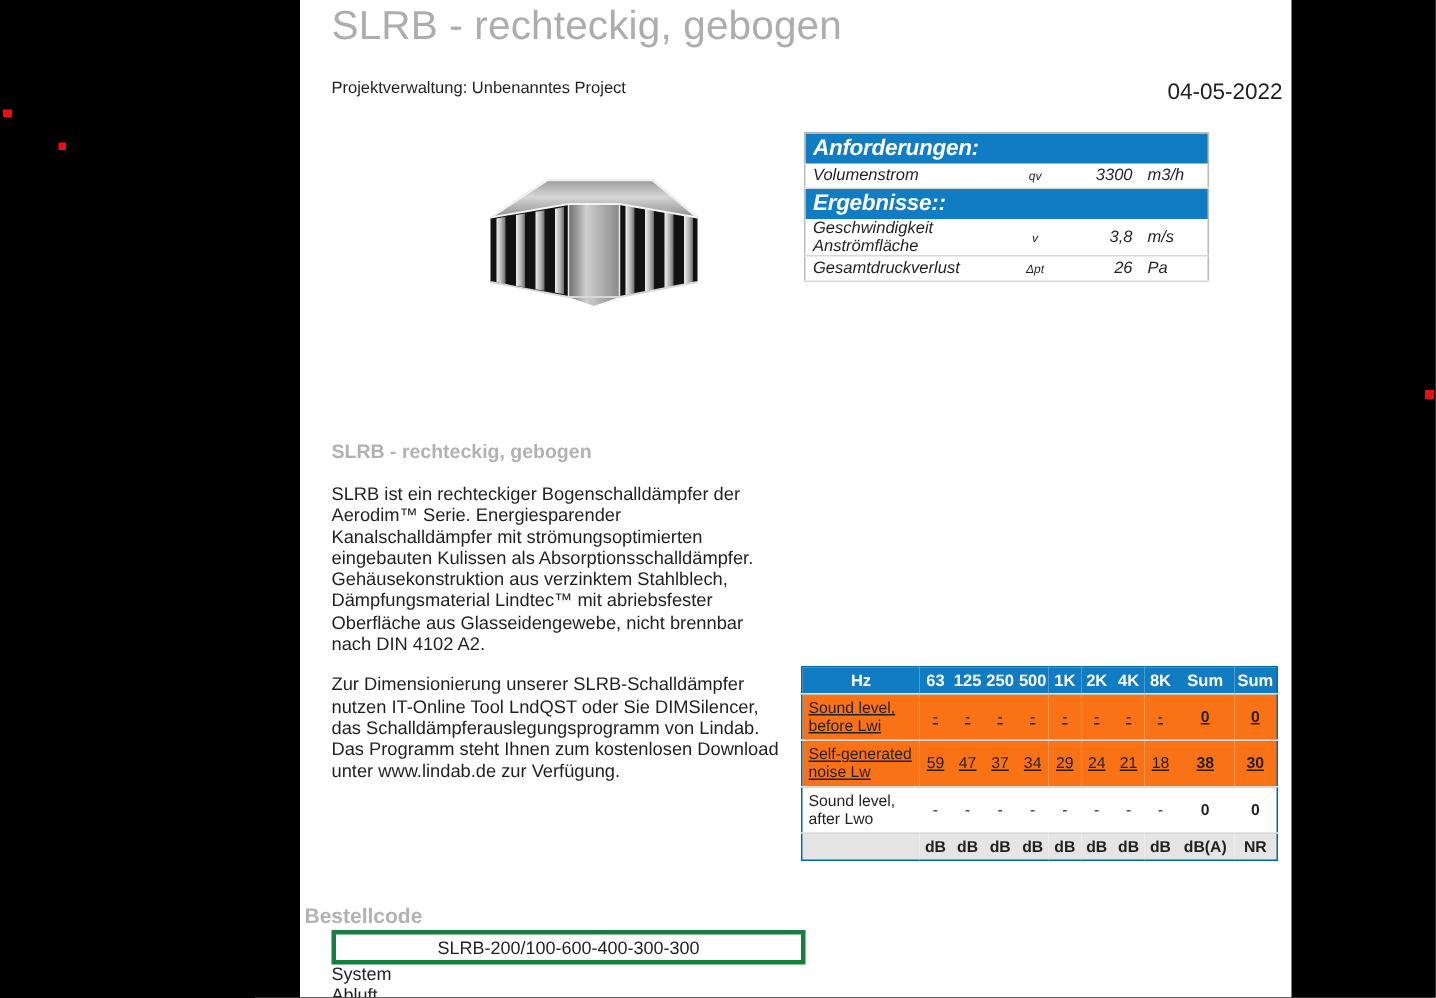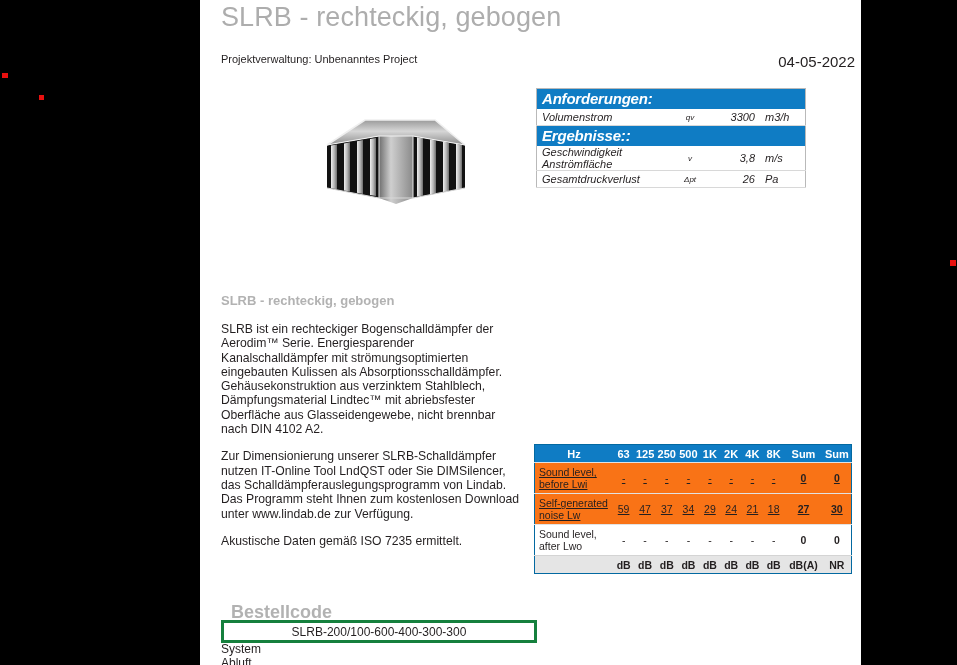--- a/index.html
+++ b/index.html
@@ -170,23 +170,23 @@
   #acoustic-table tr.ac-units td {
     font-weight: bold;
     height: 17px;
     background: #e5e5e5;
     border-top: 1px solid #d4d4d4;
   }
 
   
   #order-code-heading {
     position: absolute;
-    left: 31px;
+    left: 3px;
     top: 602px;
-    font-size: 18px;
+    font-size: 14px;
     font-weight: bold;
     color: #b2b2b2;
     white-space: nowrap;
   }
   #order-code-box {
     position: absolute;
     left: 21px;
     top: 620px;
     width: 310px;
     height: 17px;
@@ -299,21 +299,20 @@
         <td class="spec-val">26</td>
         <td class="spec-unit">Pa</td>
       </tr>
     </tbody>
   </table>
 
   <div id="description-heading">SLRB - rechteckig, gebogen</div>
   <div id="description-body">
     <p>SLRB ist ein rechteckiger Bogenschalldämpfer der Aerodim™ Serie. Energiesparender Kanalschalldämpfer mit strömungsoptimierten eingebauten Kulissen als Absorptionsschalldämpfer. Gehäusekonstruktion aus verzinktem Stahlblech, Dämpfungsmaterial Lindtec™ mit abriebsfester Oberfläche aus Glasseidengewebe, nicht brennbar nach DIN 4102 A2.</p>
     <p>Zur Dimensionierung unserer SLRB-Schalldämpfer nutzen IT-Online Tool LndQST oder Sie DIMSilencer, das Schalldämpferauslegungsprogramm von Lindab. Das Programm steht Ihnen zum kostenlosen Download unter www.lindab.de zur Verfügung.</p>
-    <p>Akustische Daten gemäß ISO 7235 ermittelt.</p>
   </div>
 
   <table id="acoustic-table">
     <thead>
       <tr>
         <th class="ac-rowlabel-head">Hz</th>
         <th>63</th>
         <th>125</th>
         <th>250</th>
         <th>500</th>
@@ -342,21 +341,21 @@
       <tr class="ac-alt">
         <td class="ac-rowlabel">Self-generated noise Lw</td>
         <td>59</td>
         <td>47</td>
         <td>37</td>
         <td>34</td>
         <td>29</td>
         <td>24</td>
         <td>21</td>
         <td>18</td>
-        <td class="ac-bold">27</td>
+        <td class="ac-bold">38</td>
         <td class="ac-bold">30</td>
       </tr>
       <tr>
         <td class="ac-rowlabel">Sound level, after Lwo</td>
         <td>-</td>
         <td>-</td>
         <td>-</td>
         <td>-</td>
         <td>-</td>
         <td>-</td>

